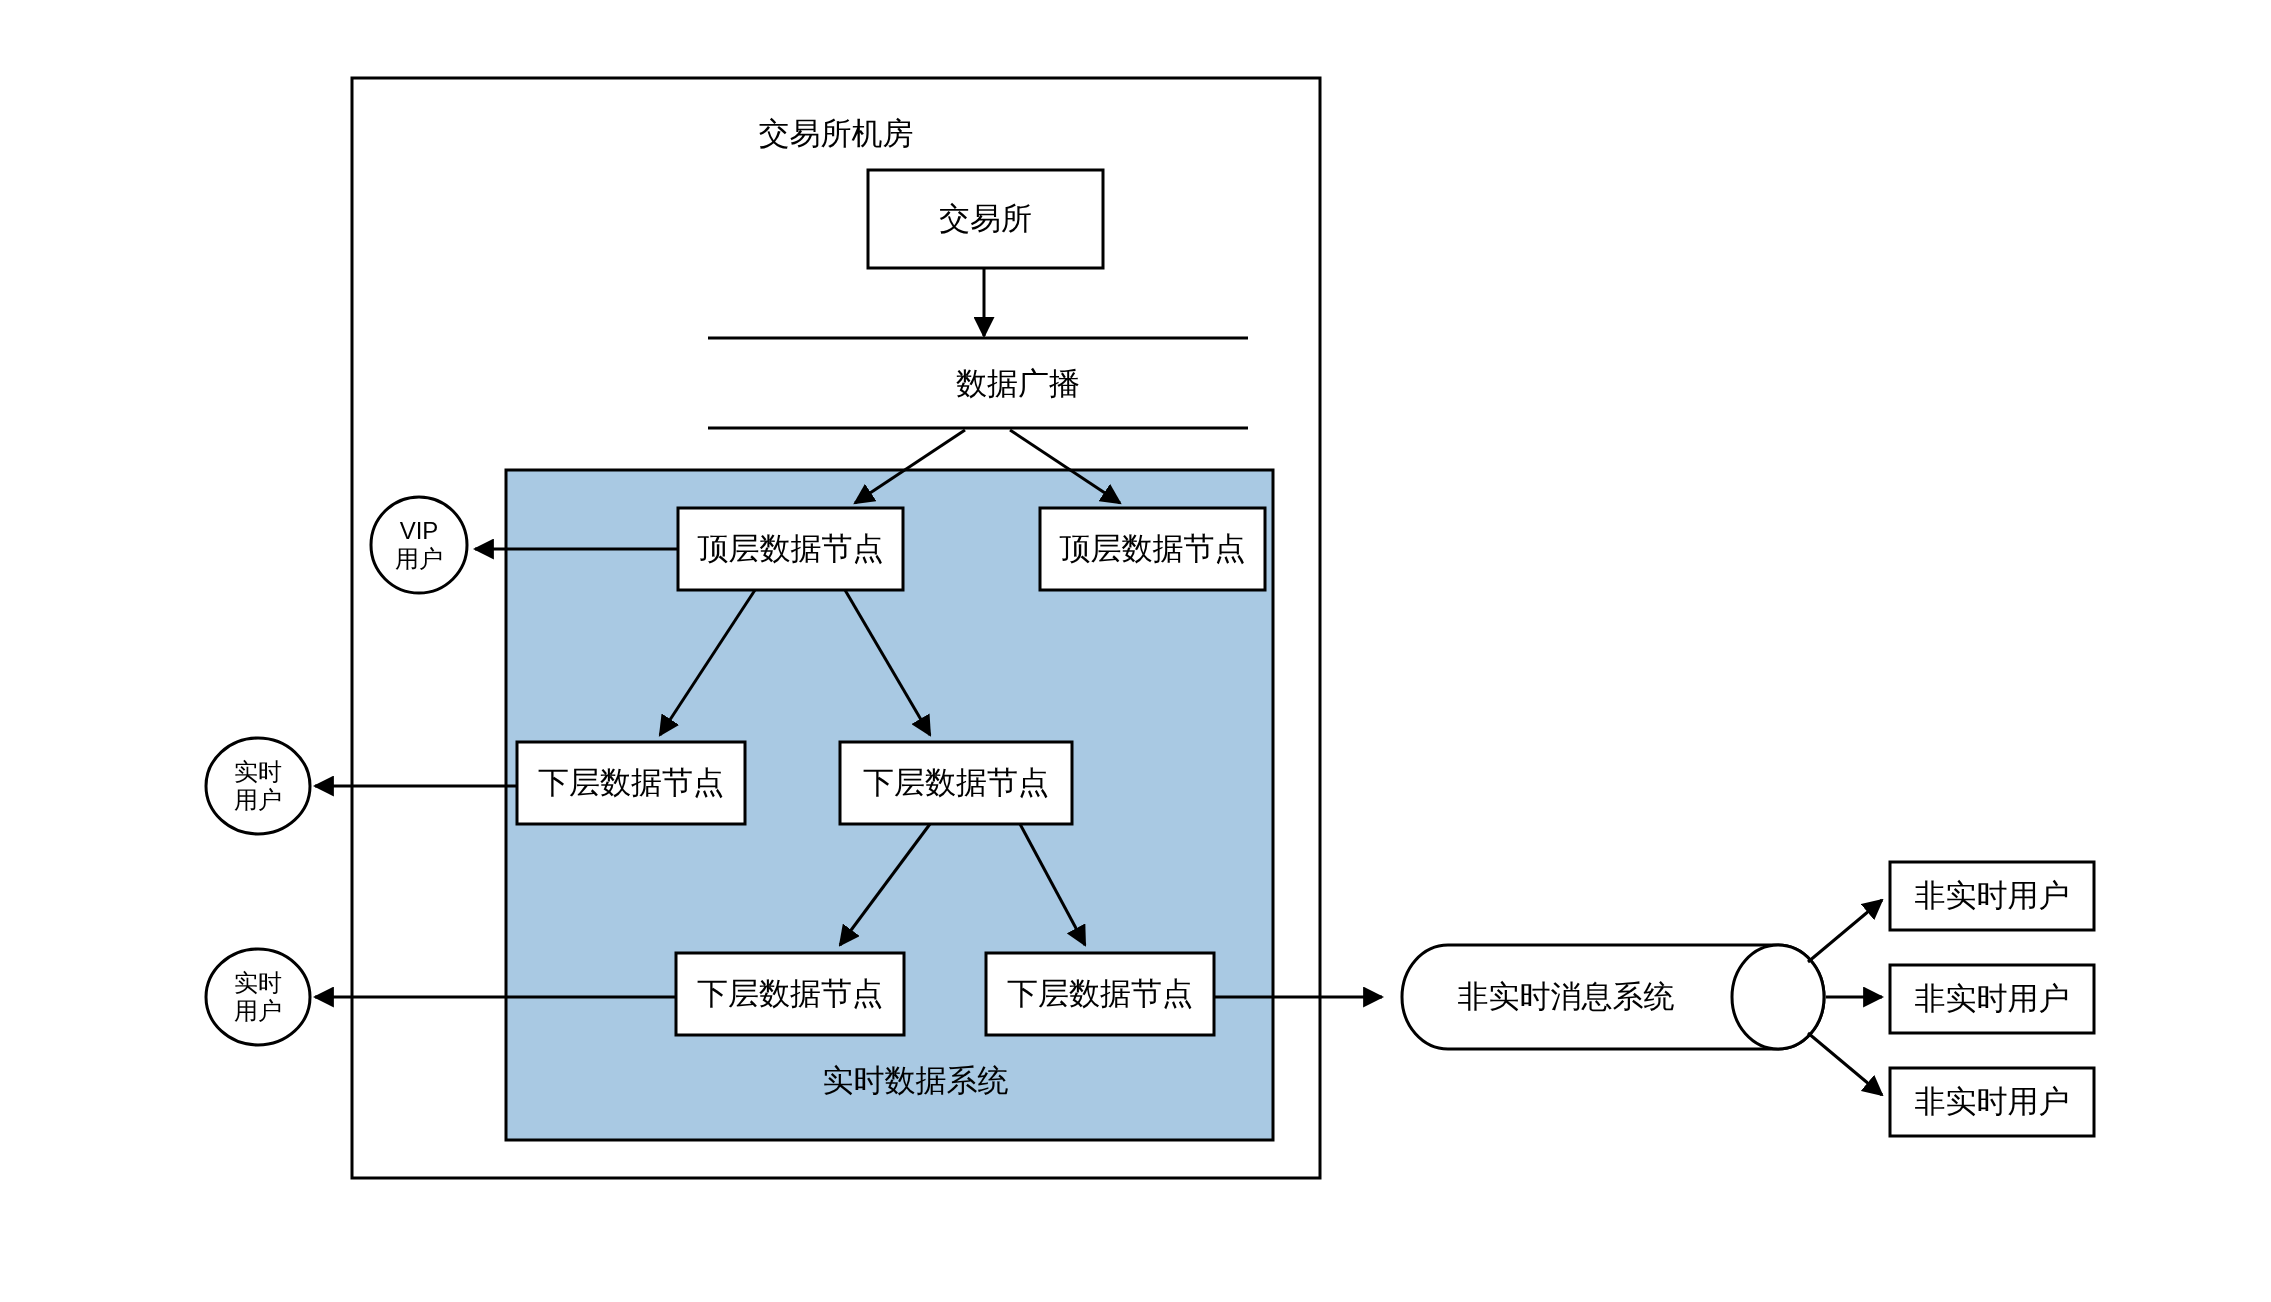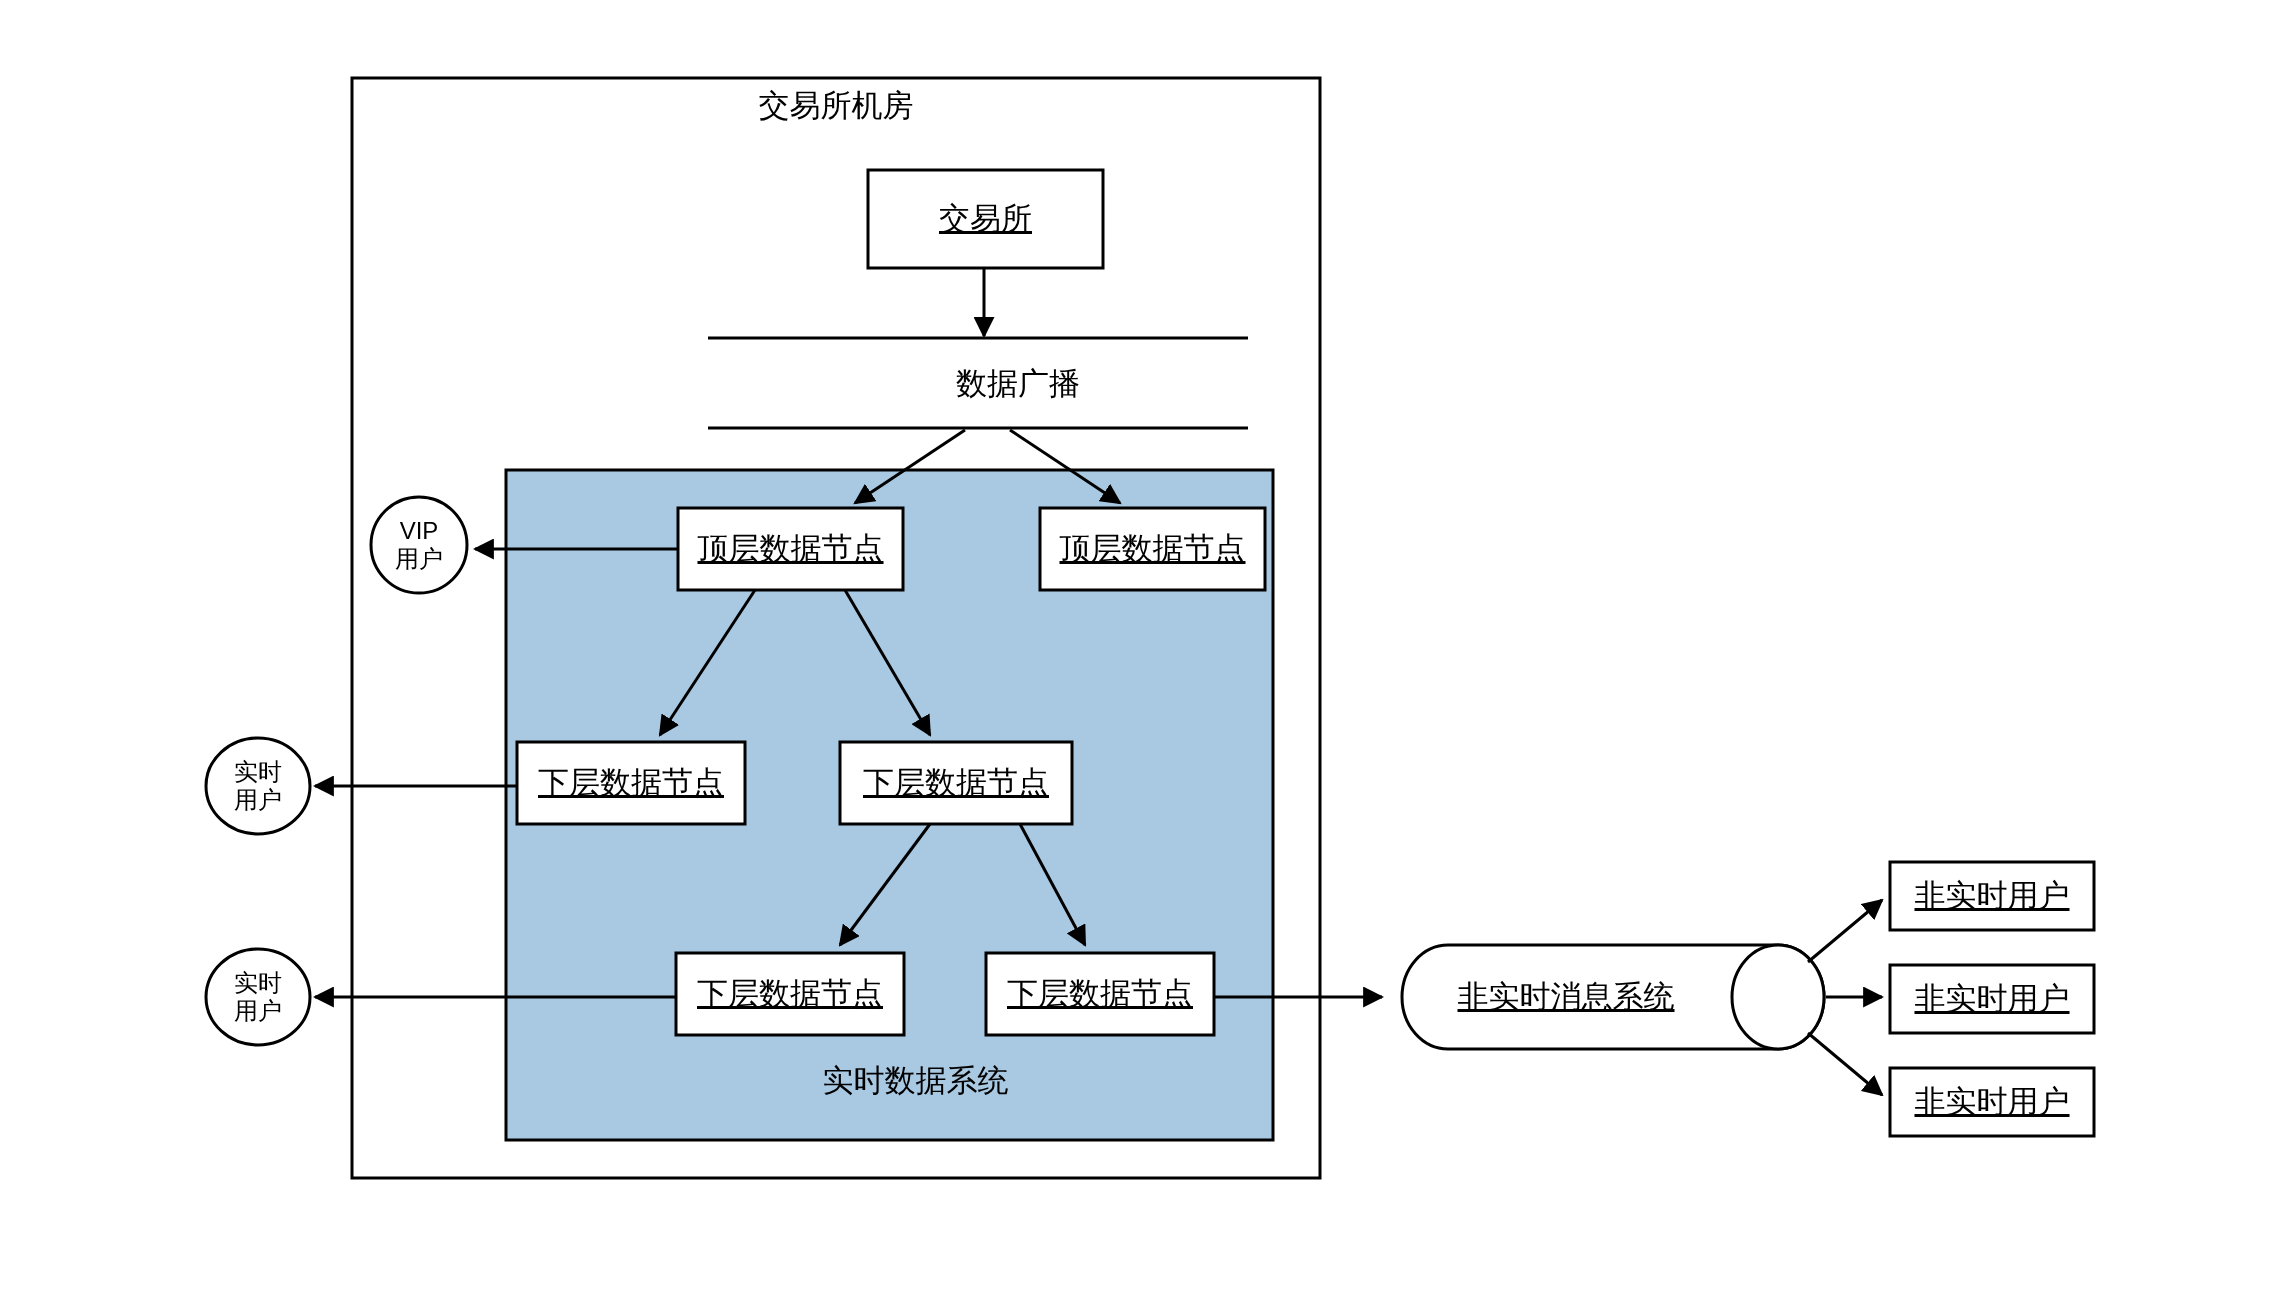--- a/index.html
+++ b/index.html
@@ -29,21 +29,21 @@
     display: flex;
     align-items: center;
     justify-content: center;
     text-align: center;
     color: #000000;
     line-height: 1.18;
     pointer-events: none;
     white-space: pre-line;
   }
   .fs-big   { font-size: 31px; }
-  .fs-node  { font-size: 31px; text-decoration: underline; }
+  .fs-node  { font-size: 31px; }
   .fs-small { font-size: 24px; }
 </style>
 </head>
 <body>
 
 <div id="canvas">
 
   <svg class="layer" viewBox="0 0 2271 1302" xmlns="http://www.w3.org/2000/svg">
     <defs>
       <marker id="arrow" viewBox="0 0 10 10" refX="9" refY="5" markerWidth="7" markerHeight="7" orient="auto-start-reverse">
@@ -97,21 +97,21 @@
 
     <line x1="1808" y1="962" x2="1882" y2="900" stroke="#000000" stroke-width="3" marker-end="url(#arrow)"></line>
     <line x1="1826" y1="997" x2="1882" y2="997" stroke="#000000" stroke-width="3" marker-end="url(#arrow)"></line>
     <line x1="1808" y1="1033" x2="1882" y2="1095" stroke="#000000" stroke-width="3" marker-end="url(#arrow)"></line>
 
     <rect x="1890" y="862" width="204" height="68" fill="#ffffff" stroke="#000000" stroke-width="3"></rect>
     <rect x="1890" y="965" width="204" height="68" fill="#ffffff" stroke="#000000" stroke-width="3"></rect>
     <rect x="1890" y="1068" width="204" height="68" fill="#ffffff" stroke="#000000" stroke-width="3"></rect>
   </svg>
 
-  <div class="node-label fs-big" style="left:352px; top:84px; width:968px; height:44px;">交易所机房</div>
+  <div class="node-label fs-big" style="left:352px; top:112px; width:968px; height:44px;">交易所机房</div>
 
   <div class="node-label fs-node" style="left:868px; top:170px; width:235px; height:98px;">交易所</div>
 
   <div class="node-label fs-big" style="left:748px; top:340px; width:540px; height:88px;">数据广播</div>
 
   <div class="node-label fs-node" style="left:678px; top:508px; width:225px; height:82px;">顶层数据节点</div>
 
   <div class="node-label fs-node" style="left:1040px; top:508px; width:225px; height:82px;">顶层数据节点</div>
 
   <div class="node-label fs-small" style="left:371px; top:497px; width:96px; height:96px; flex-direction:column;">VIP

